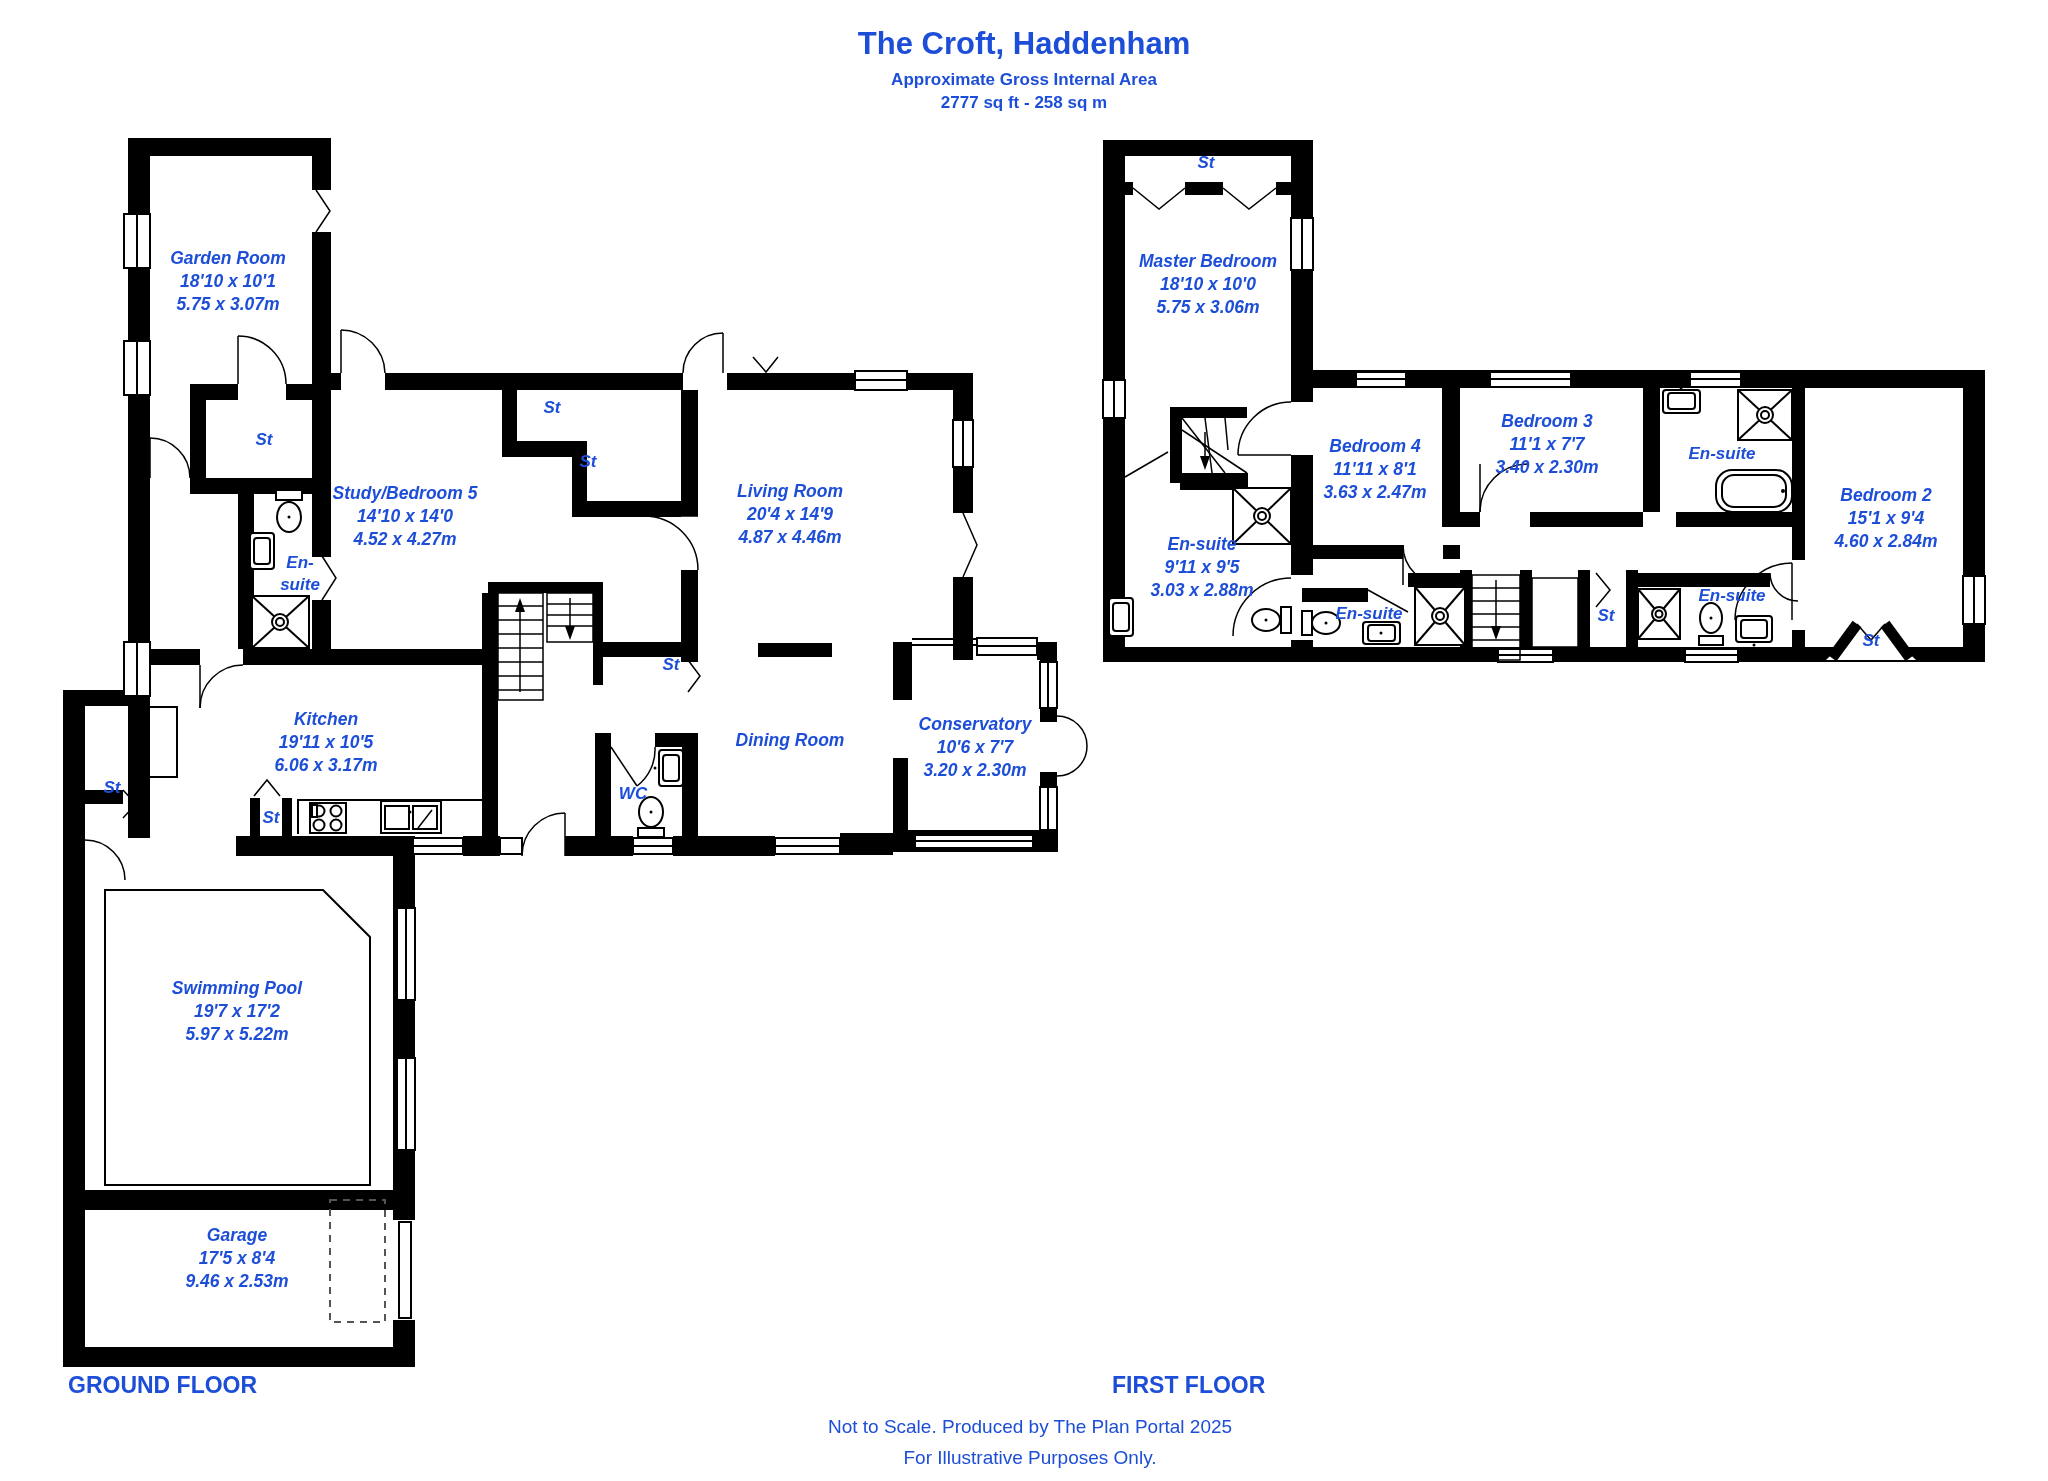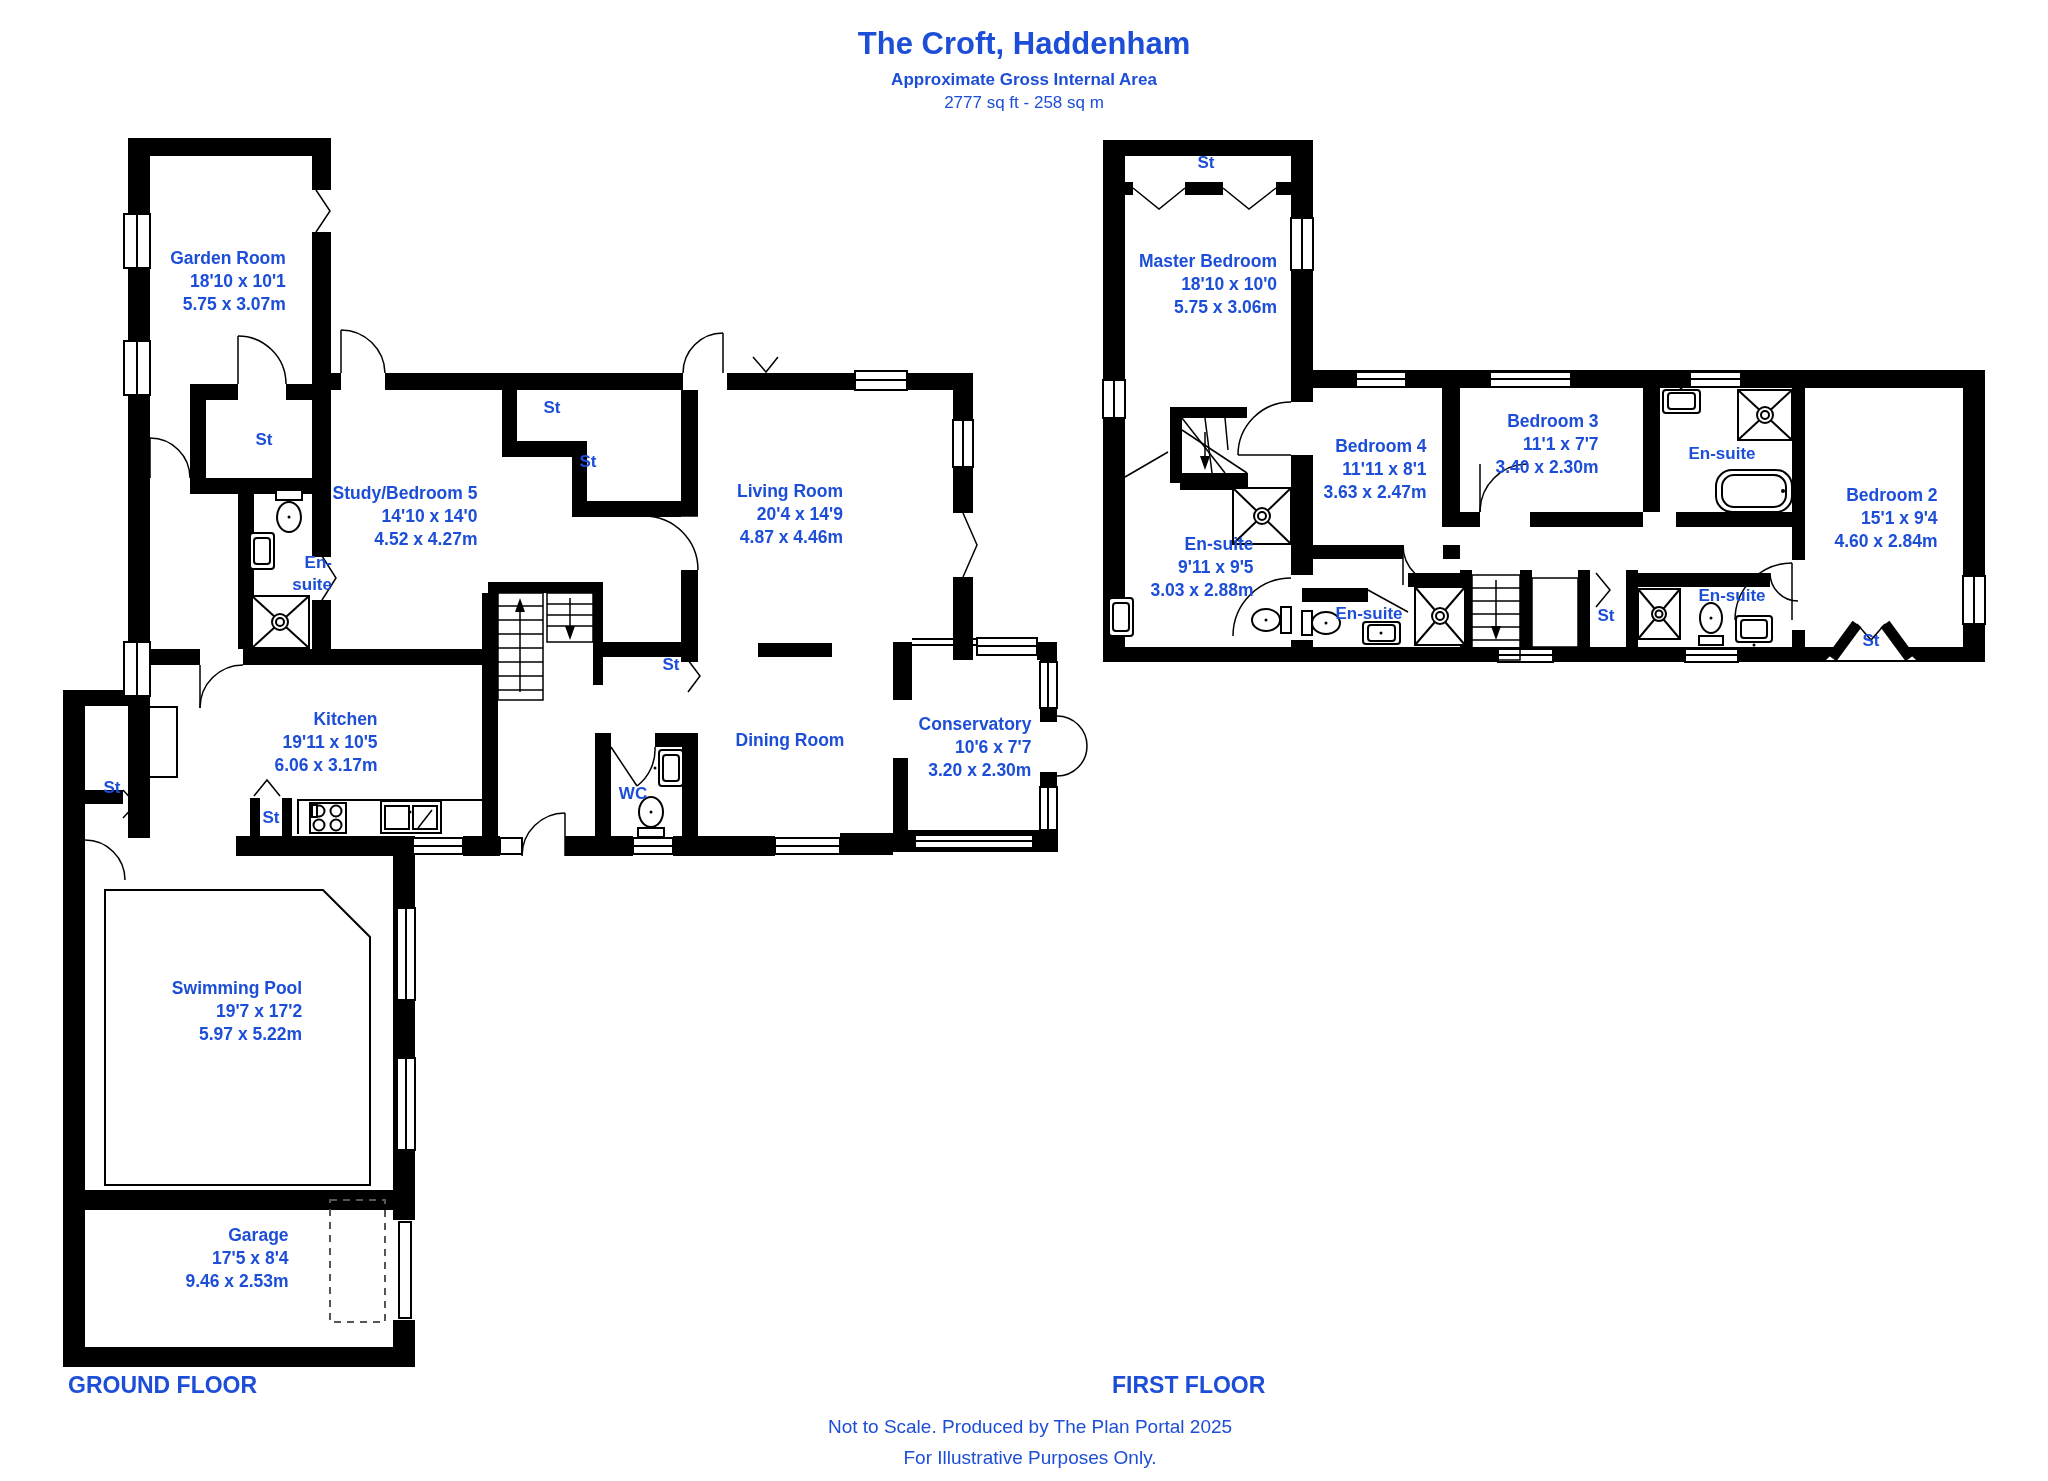--- a/index.html
+++ b/index.html
@@ -4,28 +4,28 @@
 <style>
   html,body{margin:0;padding:0;background:#fff;}
   #stage{position:relative;width:2048px;height:1481px;background:#fff;overflow:hidden;
          font-family:"Liberation Sans",sans-serif;color:#1d4ed8;}
   svg{position:absolute;left:0;top:0;}
   .wall{fill:#000;stroke:none;}
   .thin{fill:none;stroke:#000;stroke-width:2;}
   .thin15{fill:none;stroke:#000;stroke-width:1.5;}
   .winbox{fill:#fff;stroke:#000;stroke-width:2;}
   .fixt{fill:#fff;stroke:#000;stroke-width:2;}
-  .lbl{position:absolute;transform:translate(-50%,-50%);text-align:right;
-       font-weight:bold;font-size:17.5px;line-height:1.32;white-space:nowrap;}
+  .lbl{position:absolute;transform:translate(-50%,-50%);text-align:center;
+       font-weight:bold;font-size:17.5px;line-height:1.32;white-space:nowrap;font-style:italic;}
   .lbl.small{font-size:17px;}
   .lbl.wrap{white-space:normal;width:64px;}
   .title-line{position:absolute;left:1024px;transform:translateX(-50%);text-align:center;white-space:nowrap;}
   #t1{top:26px;font-size:31px;font-weight:bold;}
   #t2{top:70px;font-size:17px;font-weight:bold;}
-  #t3{top:93px;font-size:17px;font-weight:normal;}
+  #t3{top:93px;font-size:17px;font-weight:bold;}
   .floor-lbl{position:absolute;font-size:23px;font-weight:bold;white-space:nowrap;}
   #fl-ground{left:68px;top:1372px;}
   #fl-first{left:1112px;top:1372px;}
   #foot1{top:1416px;font-size:19px;left:1030px;text-align:right;}
   #foot2{top:1447px;font-size:19px;font-weight:normal;left:1030px;}
   .footer{position:absolute;transform:translateX(-50%);white-space:nowrap;}
 </style>
 </head>
 <body>
 

